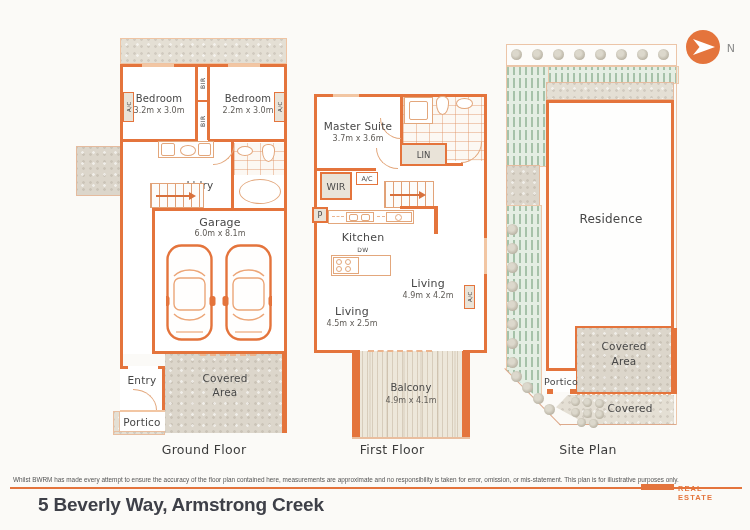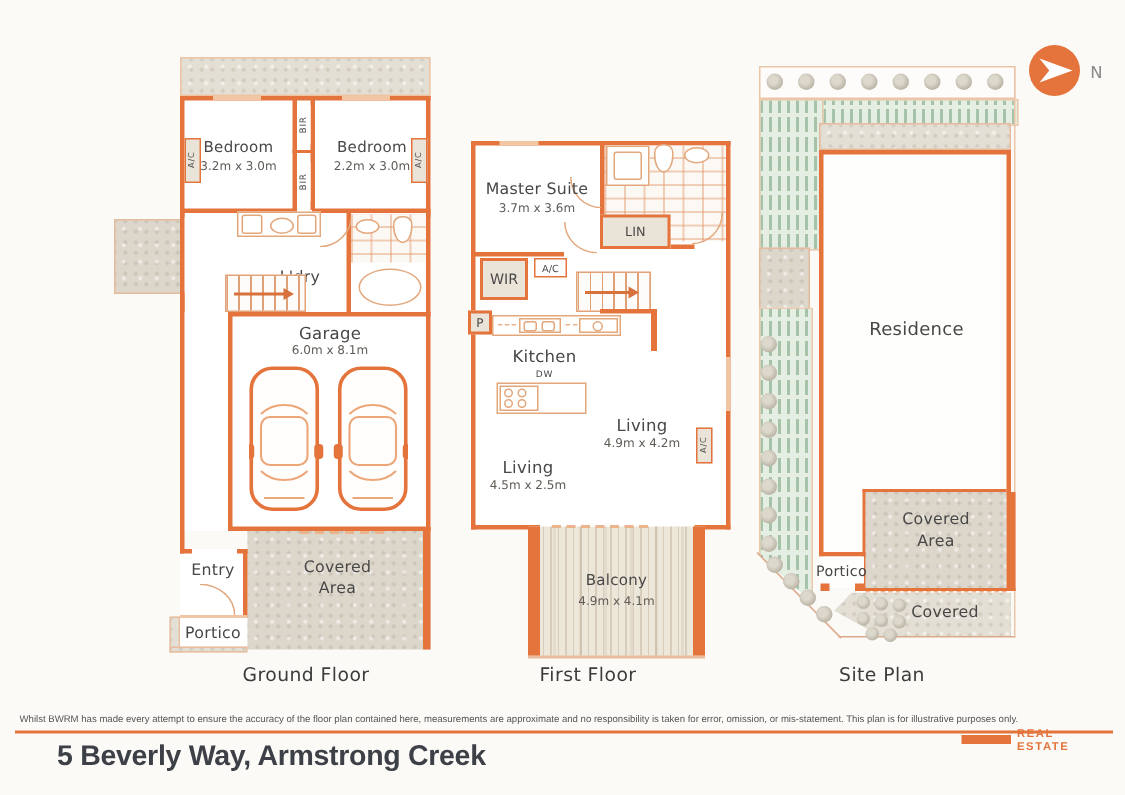--- a/index.html
+++ b/index.html
@@ -53,21 +53,21 @@
   .bush.sm{width:9px;height:9px;}
   .dashline{position:absolute;border-top:2px dashed #ECB48D;}
   .disclaimer{position:absolute;left:13px;top:476px;width:732px;font-family:"Liberation Sans",sans-serif;
     font-size:6.4px;color:#555;white-space:nowrap;}
   .rule{position:absolute;left:10px;top:487px;width:732px;height:1.5px;background:var(--wall);}
   .address{position:absolute;left:38px;top:494px;font-family:"Liberation Sans",sans-serif;
     font-size:19px;font-weight:700;color:#3E4048;letter-spacing:-.2px;}
   .logo{position:absolute;left:605px;top:487px;width:120px;}
   .logo-name{font-family:"Liberation Sans",sans-serif;font-size:23.5px;font-weight:700;
     color:#2D3039;letter-spacing:-.7px;line-height:25px;}
-  .logo-sub{display:flex;align-items:center;margin-top:-3px;padding-left:36px;}
+  .logo-sub{display:flex;margin-top:-3px;padding-left:36px;}
   .logo-bar{display:inline-block;width:44px;height:6px;background:var(--wall);margin-right:4px;}
   .logo-tag{font-family:"Liberation Sans",sans-serif;font-size:7.5px;font-weight:700;
     color:var(--wall);letter-spacing:1.1px;}
   .north-circle{position:absolute;width:34px;height:34px;}
 </style>
 </head>
 <body>
 
 <div id="canvas">
 

